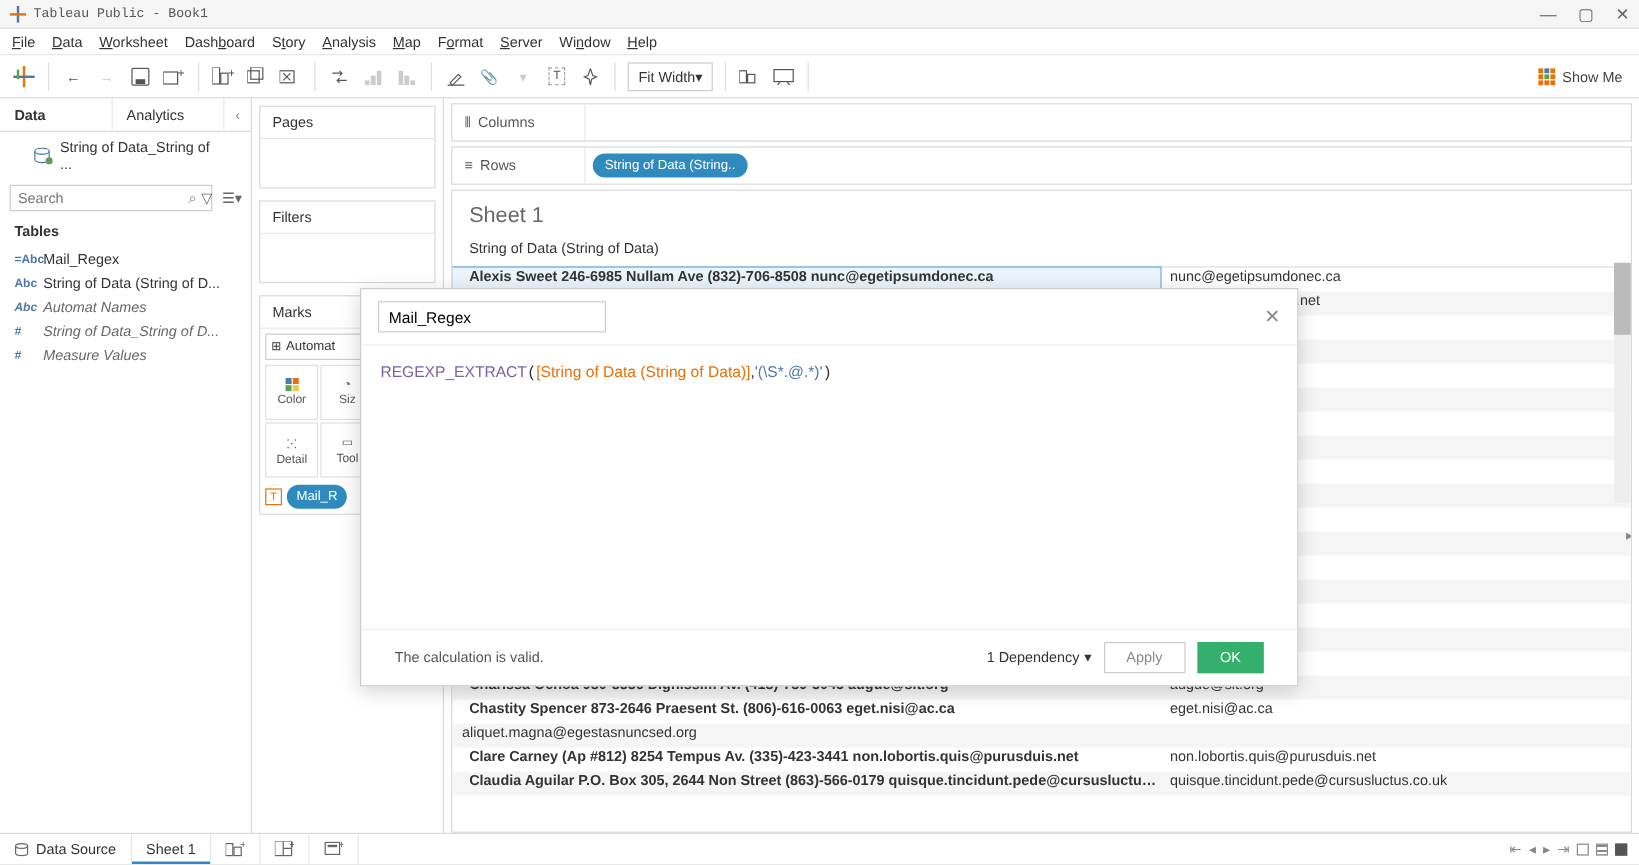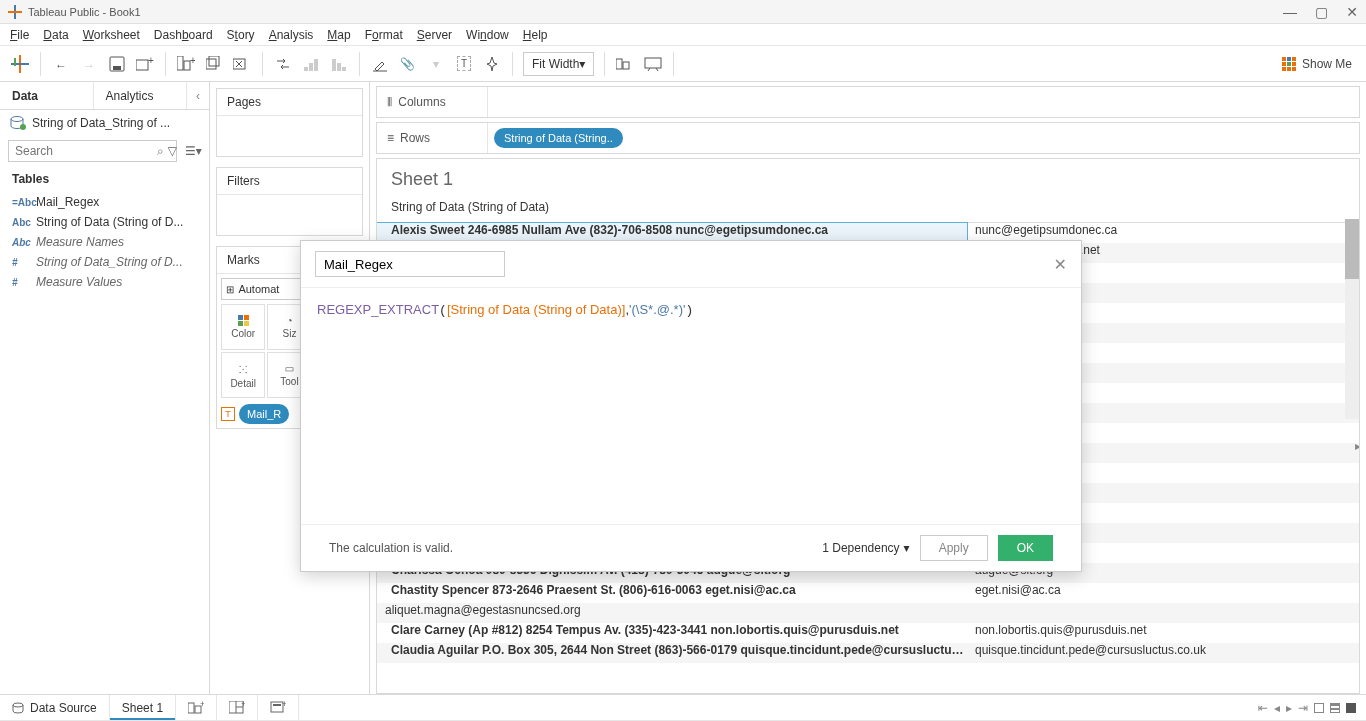--- a/index.html
+++ b/index.html
@@ -1,21 +1,21 @@
 <!DOCTYPE html>
 <html><head>
 <meta charset="utf-8">
 <style>
 * { box-sizing: border-box; margin: 0; padding: 0; font-family: -apple-system, "Segoe UI", Arial, sans-serif; }
 body { width: 1366px; height: 721px; overflow: hidden; background: #fff; font-size: 12px; color: #333; position: relative; }
 
 
 .titlebar { height: 24px; background: #f5f5f5; display: flex; align-items: center; padding: 0 8px; border-bottom: 1px solid #e0e0e0; }
 .titlebar .t-icon { width: 14px; height: 14px; margin-right: 6px; display:inline-block;}
-.titlebar .title { font-size: 11px; color: #555; }
+.titlebar .title { font-size: 11px; color: #555; font-family: Liberation Mono, monospace; }
 .titlebar .win-controls { margin-left: auto; display: flex; gap: 18px; color: #666; font-size: 14px; }
 
 
 .menubar { height: 22px; display: flex; align-items: center; padding: 0 10px; gap: 14px; border-bottom: 1px solid #e6e6e6; font-size: 12px; }
 .menubar span { color: #333; cursor: default; }
 .menubar span u { text-decoration: underline; }
 
 
 .toolbar { height: 36px; display: flex; align-items: center; border-bottom: 1px solid #d9d9d9; padding: 0 6px; }
 .toolbar .tb-sep { width: 1px; height: 24px; background: #ddd; margin: 0 6px; }
@@ -29,21 +29,21 @@
 
 
 .main-area { display: flex; height: 612px; }
 
 
 .left-panel { width: 210px; border-right: 1px solid #d9d9d9; display:flex; flex-direction:column; }
 .data-tabs { display:flex; border-bottom:1px solid #d9d9d9; height:28px; align-items:stretch;}
 .data-tabs .tab { flex:1; display:flex; align-items:center; padding:0 12px; font-size:12px; border-right:1px solid #e6e6e6; cursor:default;}
 .data-tabs .tab.active { font-weight:bold; }
 .data-tabs .collapse { width:22px; display:flex; align-items:center; justify-content:center; color:#888;}
-.ds-row { display:flex; align-items:center; padding:6px 10px; gap:6px; font-size:12px; color:#333; }
+.ds-row { display:flex; align-items:center; padding:6px 28px; gap:6px; font-size:12px; color:#333; }
 .search-row { display:flex; align-items:center; padding:4px 8px; gap:4px;}
 .search-row input { flex:1; height:22px; border:1px solid #ccc; padding:0 6px; font-size:12px;}
 .search-row .s-icons { display:flex; gap:8px; color:#666; font-size:12px;}
 .tables-h { font-weight:bold; padding:6px 12px; font-size:12px;}
 .field-list { padding: 0 6px; }
 .field-list .fi { display:flex; align-items:center; height:20px; gap:6px; padding:0 6px; font-size:12px;}
 .field-list .fi .ico { width:18px; font-size:10px; color:#4e79a7; font-weight:bold;}
 .field-list .fi.hash .ico{ color:#4e79a7;}
 .field-list .fi.italic { color:#666; font-style:italic;}
 
@@ -287,21 +287,21 @@
         <div class="fi">
           <span class="ico">=Abc</span>
           <span>Mail_Regex</span>
         </div>
         <div class="fi">
           <span class="ico">Abc</span>
           <span>String of Data (String of D...</span>
         </div>
         <div class="fi italic">
           <span class="ico" style="font-style:italic">Abc</span>
-          <span>Measure Names</span>
+          <span>Automat Names</span>
         </div>
         <div class="fi italic hash">
           <span class="ico">#</span>
           <span>String of Data_String of D...</span>
         </div>
         <div class="fi italic hash">
           <span class="ico">#</span>
           <span>Measure Values</span>
         </div>
       </div>

